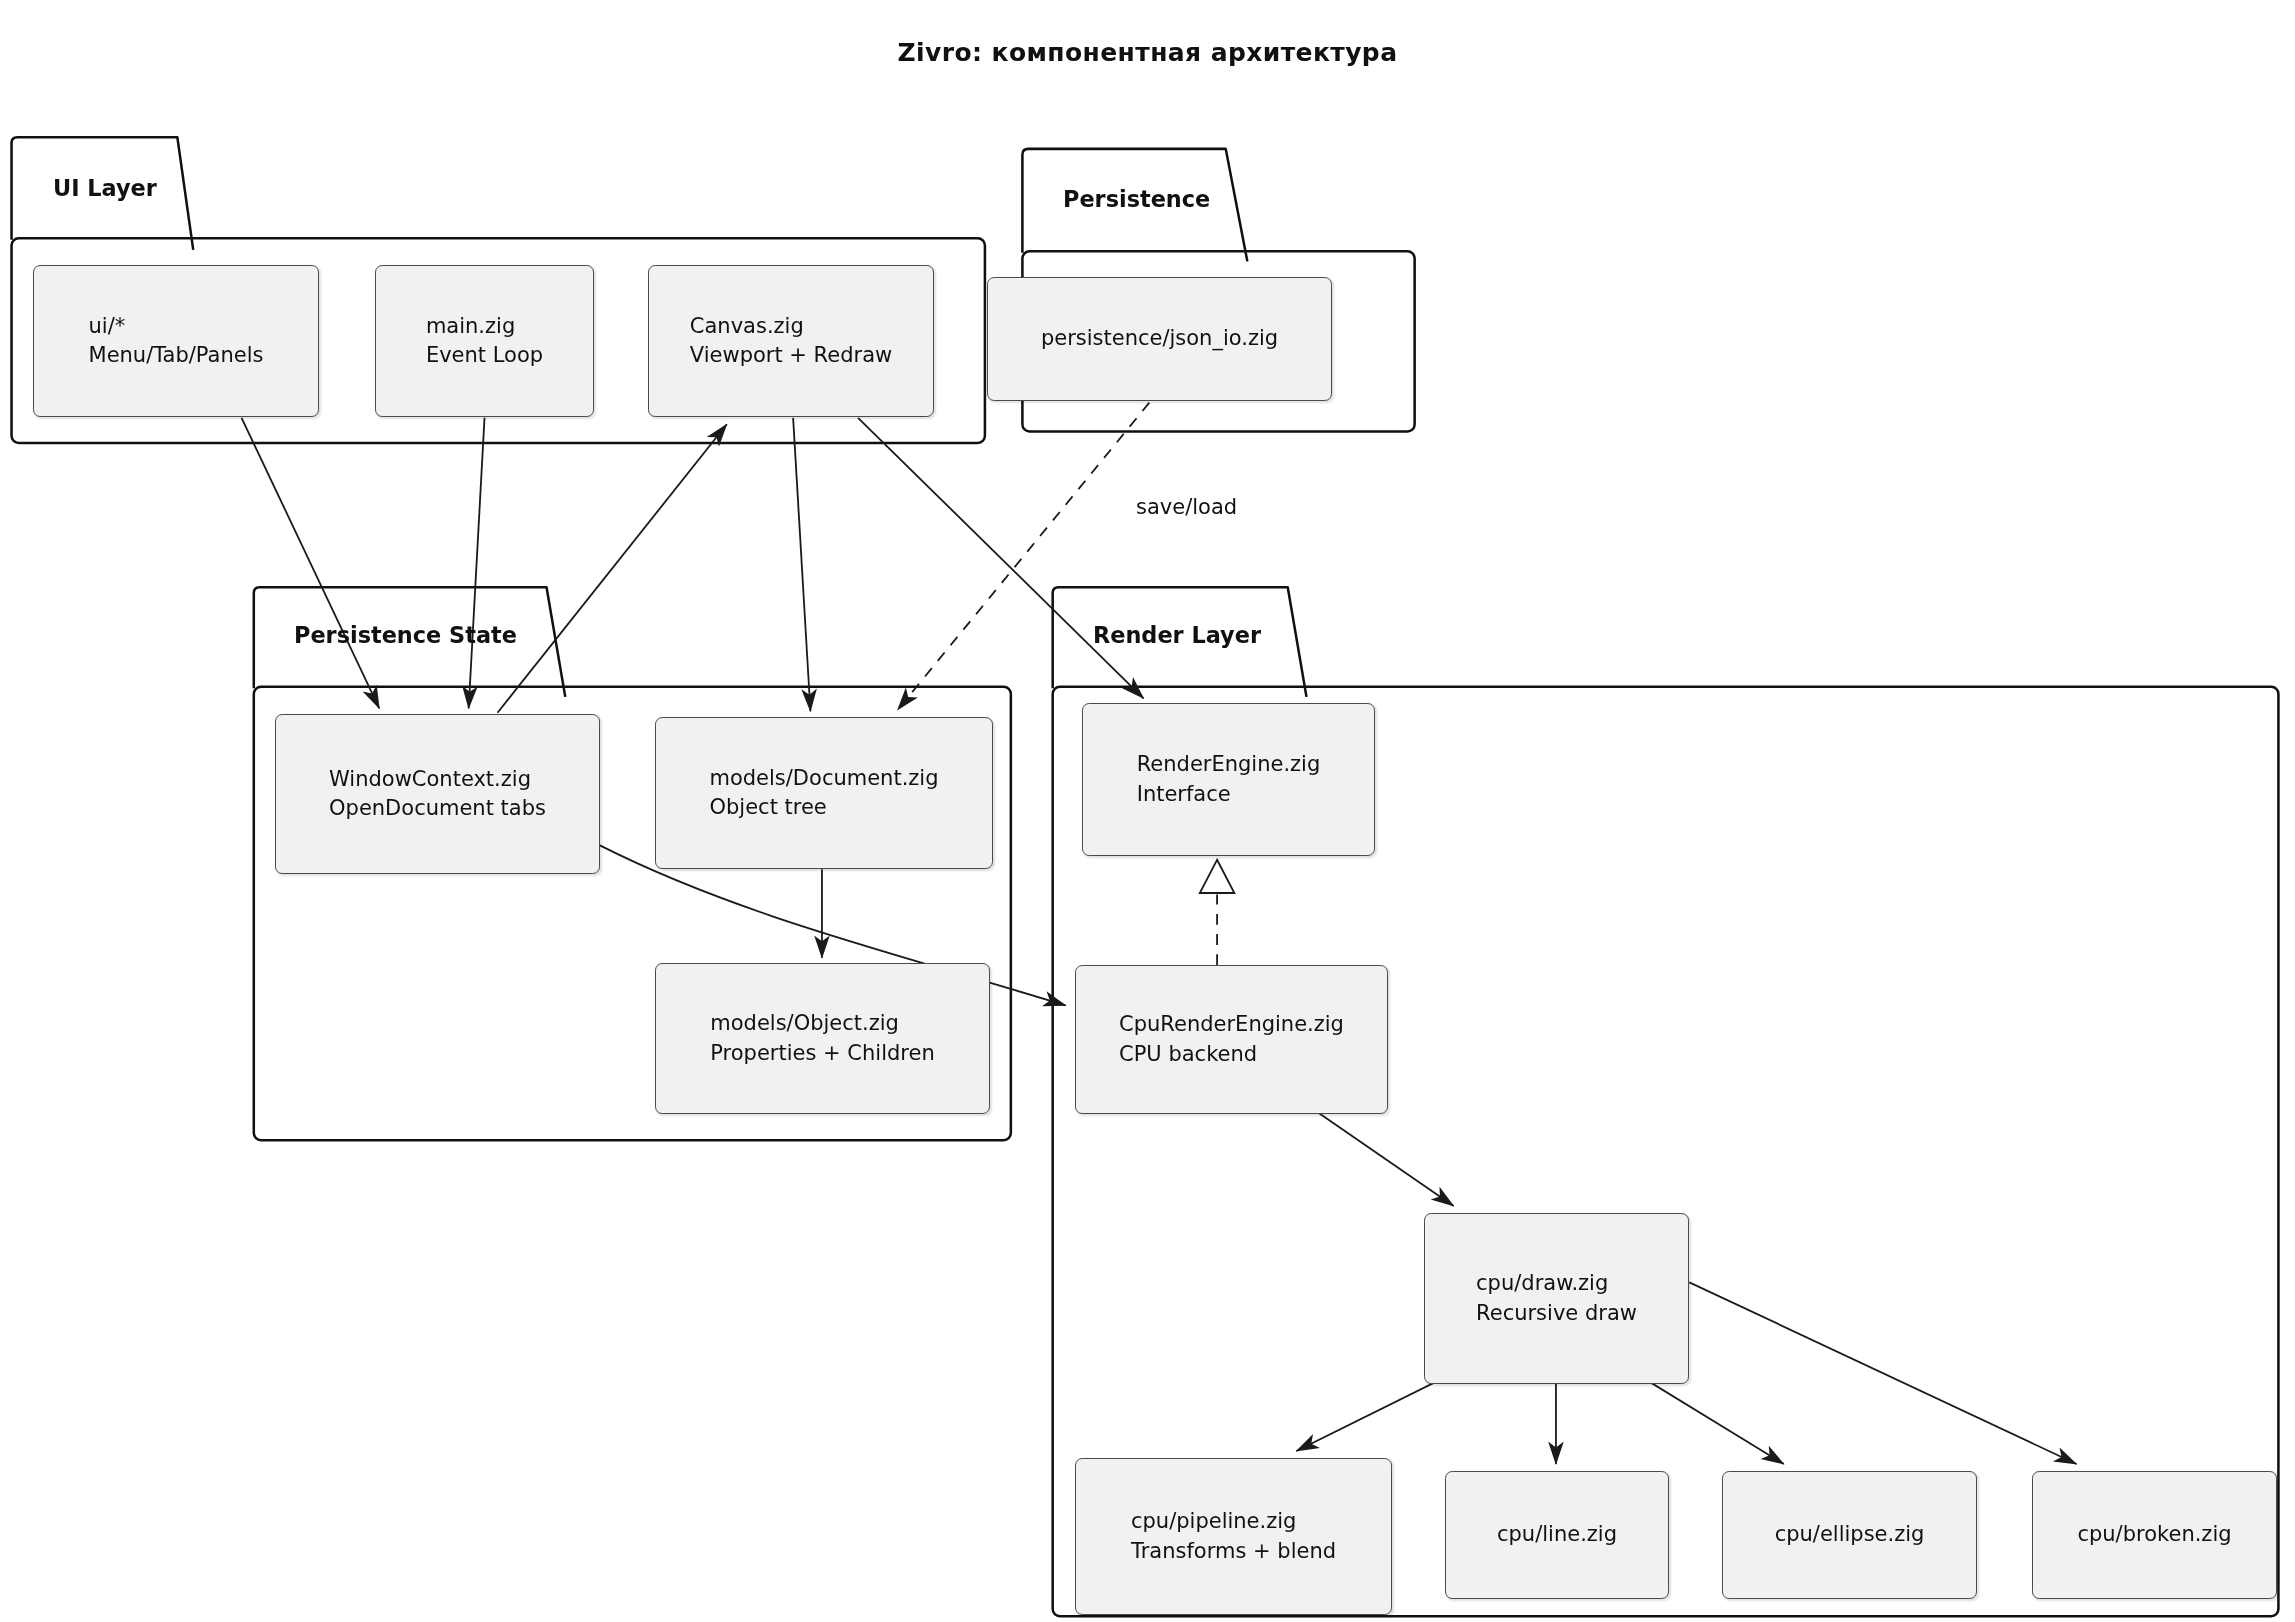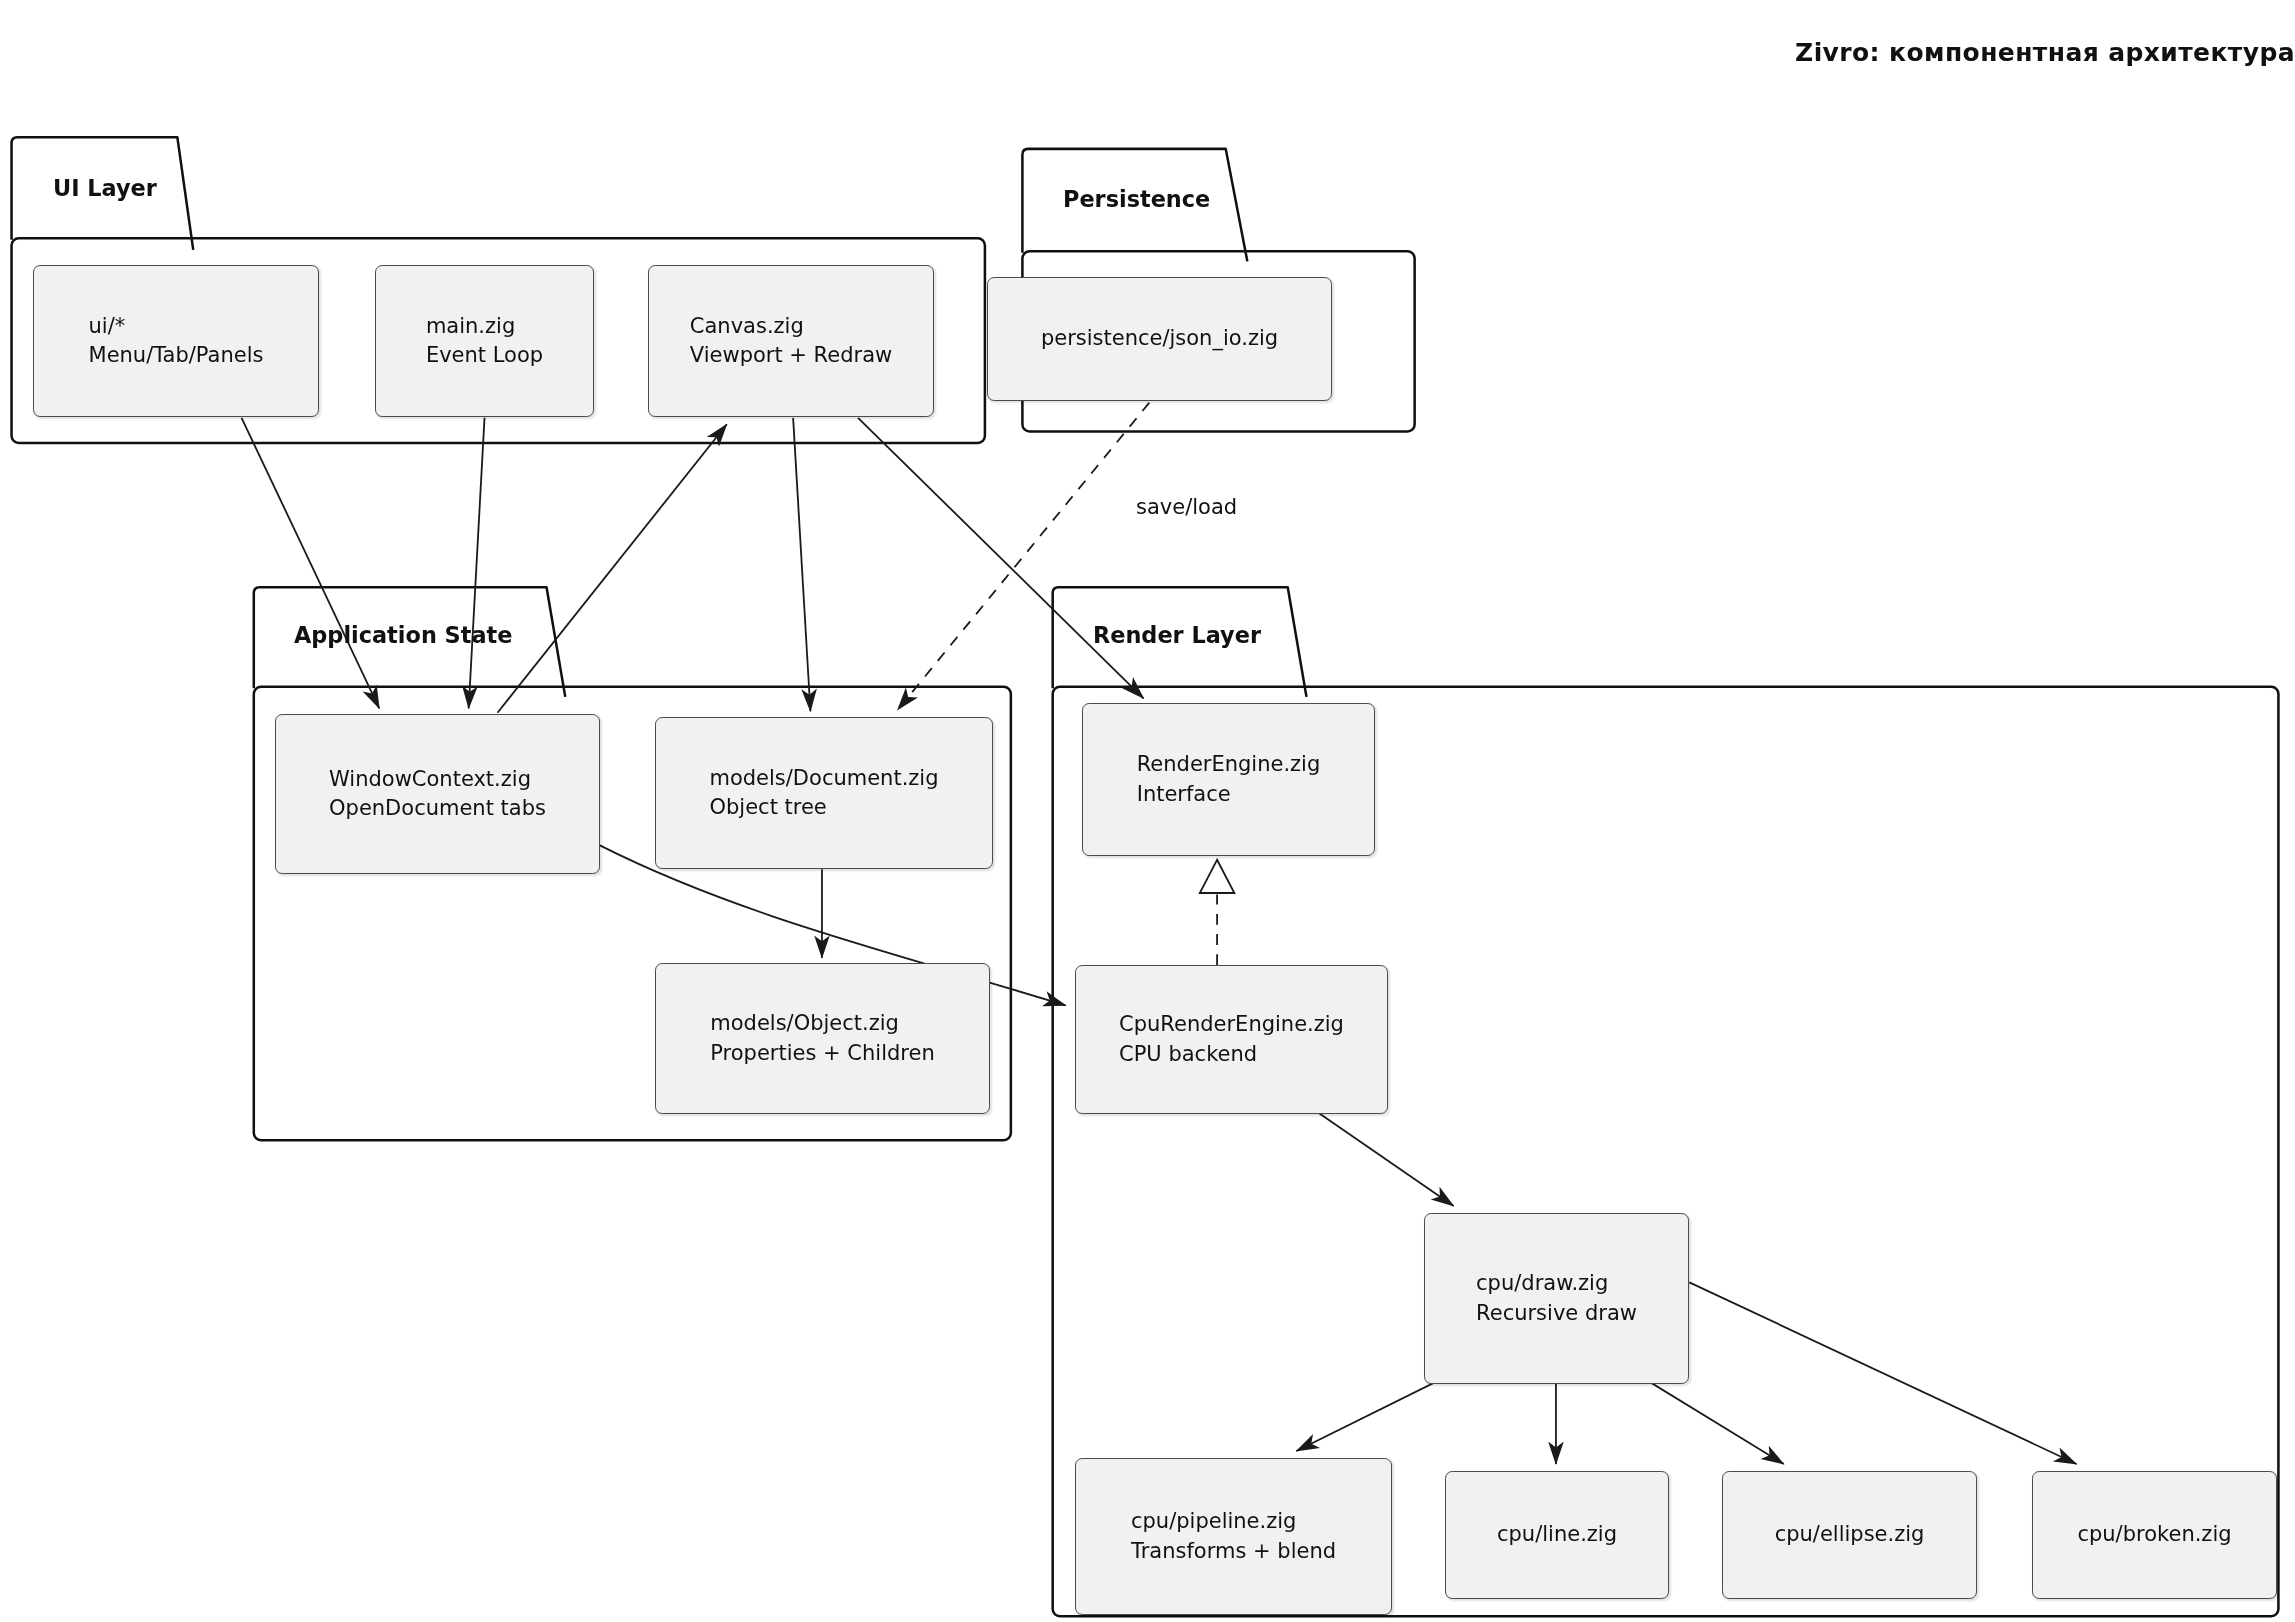--- a/index.html
+++ b/index.html
@@ -9,21 +9,21 @@
     height: 1623px;
     background: #ffffff;
     font-family: "DejaVu Sans", sans-serif;
     color: #111111;
     overflow: hidden;
   }
   .lines-layer { position: absolute; left: 0; top: 0; }
   .title {
     position: absolute;
     top: 38px; left: 0; width: 100%;
-    text-align: right;
+    text-align: center;
     font-size: 25px;
     font-weight: bold;
     letter-spacing: 0.4px;
   }
   .pkg-label {
     position: absolute;
     font-size: 22.4px;
     font-weight: bold;
     white-space: nowrap;
   }
@@ -102,21 +102,21 @@
     <path class="edge" marker-end="url(#arrow)" d="M 2048,1888 L 1798,2012"></path>
     <path class="edge" marker-end="url(#arrow)" d="M 2158,1888 L 2158,2030"></path>
     <path class="edge" marker-end="url(#arrow)" d="M 2242,1888 L 2474,2030"></path>
     <path class="edge" marker-end="url(#arrow)" d="M 2343,1778 L 2880,2030"></path>
   </svg>
 
   <div class="title">Zivro: компонентная архитектура</div>
 
   <div class="pkg-label" style="left:53px; top:175px">UI Layer</div>
   <div class="pkg-label" style="left:1063px; top:186px">Persistence</div>
-  <div class="pkg-label" style="left:294px; top:622px">Application State</div>
+  <div class="pkg-label" style="left:294px; top:622px">Persistence State</div>
   <div class="pkg-label" style="left:1093px; top:622px">Render Layer</div>
 
   <div class="edge-label" style="left:1116px; top:495px">save/load</div>
 
   <div class="node" style="left:33px; top:265px; width:286px; height:152px">
     <div class="node-text">
       <div>ui/*</div>
       <div>Menu/Tab/Panels</div>
     </div>
   </div>

